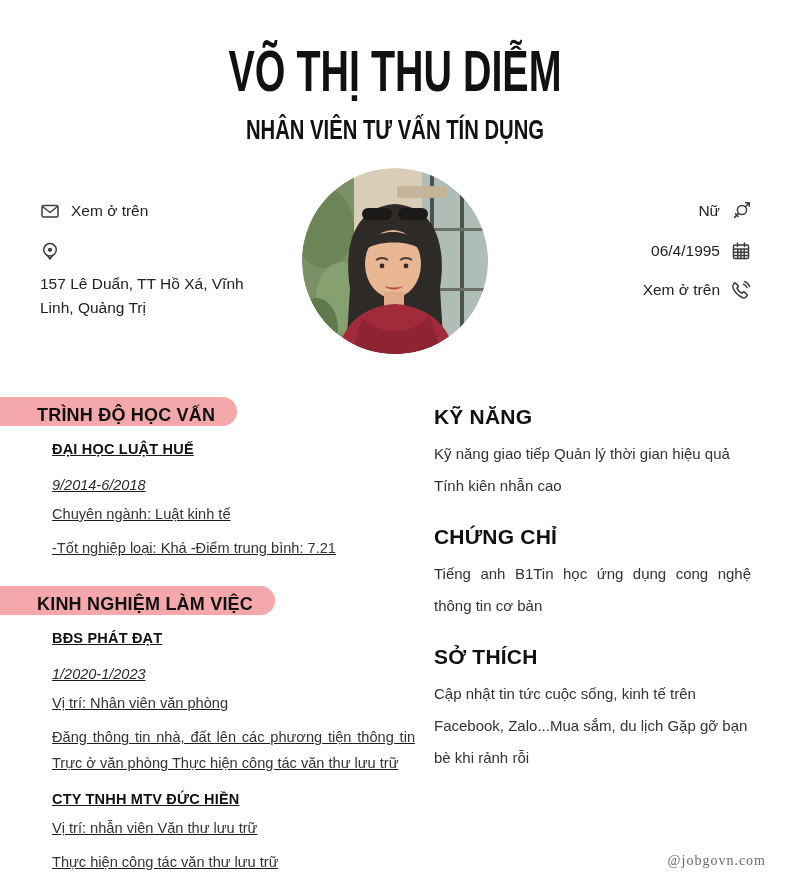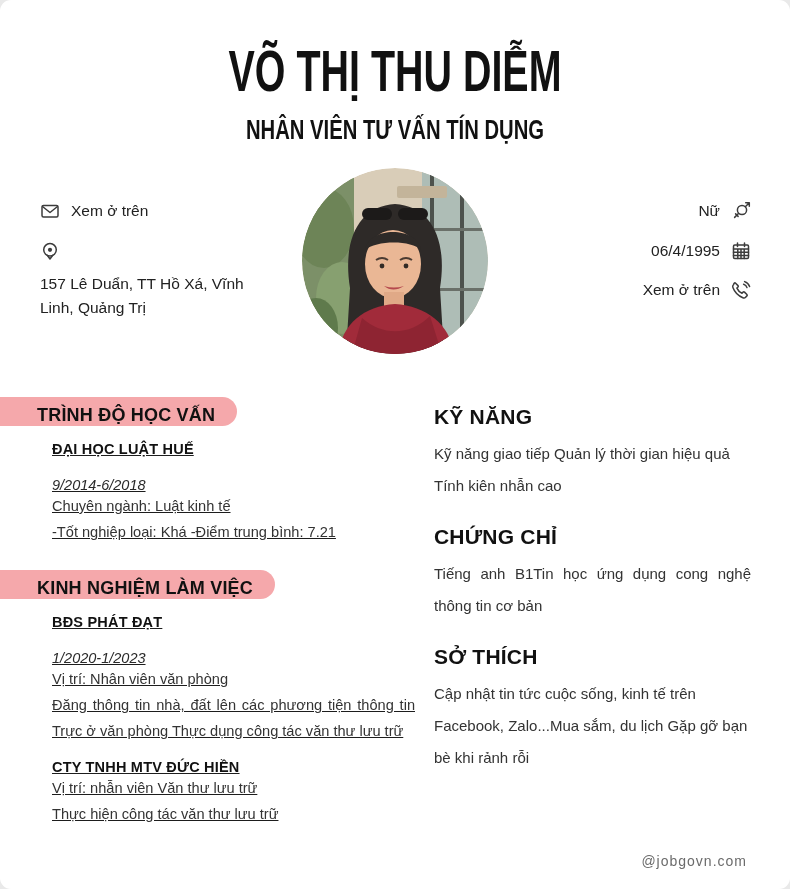--- a/index.html
+++ b/index.html
@@ -8,21 +8,21 @@
     --body-text:#333333;
     --icon-gray:#3c3c3c;
     --watermark-gray:#6b6b6b;
     --accent-red:#a12b3a;
   }
   *{margin:0;padding:0;box-sizing:border-box;}
   html,body{background:#e9e9e9;}
   .page{
     width:790px;height:889px;background:#ffffff;position:relative;
     font-family:"Liberation Sans","DejaVu Sans",sans-serif;color:var(--text-dark);
-    overflow:hidden;margin:0 auto;border-radius:11px;
+    overflow:hidden;margin:0 auto;
   }
   
   .cv-name{
     margin-top:42px;text-align:center;font-weight:700;font-size:58px;line-height:1;
     transform:scaleX(0.68);transform-origin:center;white-space:nowrap;letter-spacing:0px;color:#111;
   }
   .cv-title{
     margin-top:17px;text-align:center;font-weight:700;font-size:27px;line-height:1;
     transform:scaleX(0.75);transform-origin:center;white-space:nowrap;color:#111;
   }
@@ -46,32 +46,32 @@
   .badge{
     display:inline-block;background:var(--badge-pink);
     padding:8px 22px 0 37px;border-radius:0 18px 18px 0;
     font-weight:700;font-size:18px;color:#111;letter-spacing:0.2px;
   }
   .edu-block{margin-bottom:0;}
   .entry{padding-left:52px;padding-right:0;margin-top:15px;text-decoration:underline;}
   .entry + .entry{margin-top:15px;}
   .e-title{font-weight:700;font-size:14.5px;color:#111;letter-spacing:0.2px;}
   .e-period{font-style:italic;font-size:14.5px;margin-top:20px;color:#2a2a2a;}
-  .e-line{font-size:14.6px;line-height:26px;color:var(--body-text);max-width:365px;}
+  .e-line{font-size:14.6px;line-height:26px;margin-top:8px;color:var(--body-text);max-width:365px;}
   .e-line.justify{text-align:justify;}
   .exp-heading{margin-top:25px;}
   .col-right{padding-top:8px;padding-right:39px;padding-left:19px;}
   .r-section h3{font-size:21px;font-weight:700;color:#111;letter-spacing:0.2px;}
   .r-section p{font-size:15px;line-height:32px;color:var(--body-text);margin-top:9px;}
   .r-section p.justify{text-align:justify;}
   .r-section + .r-section{margin-top:23px;}
   
   .watermark{
-    position:absolute;right:43px;bottom:20px;
-    font-family:Liberation Sans, sans-serif;
+    position:absolute;right:24px;bottom:20px;
+    font-family:Liberation Serif, serif;
     font-size:14px;letter-spacing:1px;color:var(--watermark-gray);
   }
   .ico svg{stroke:var(--icon-gray);fill:none;stroke-width:1.5;stroke-linecap:round;stroke-linejoin:round;}
 </style>
 </head>
 <body>
 
 <div class="page">
 
   <h1 class="cv-name">VÕ THỊ THU DIỄM</h1>
@@ -186,21 +186,21 @@
         </div>
       </div>
 
       <div class="exp-block">
         <div class="badge exp-heading">KINH NGHIỆM LÀM VIỆC</div>
 
         <div class="entry">
           <div class="e-title">BĐS PHÁT ĐẠT</div>
           <div class="e-period">1/2020-1/2023</div>
           <div class="e-line">Vị trí: Nhân viên văn phòng</div>
-          <div class="e-line justify">Đăng thông tin nhà, đất lên các phương tiện thông tin Trực ở văn phòng Thực dụng công tác văn thư lưu trữ</div>
+          <div class="e-line justify">Đăng thông tin nhà, đất lên các phương tiện thông tin Trực ở văn phòng Thực hiện công tác văn thư lưu trữ</div>
         </div>
 
         <div class="entry">
           <div class="e-title">CTY TNHH MTV ĐỨC HIỀN</div>
           <div class="e-line">Vị trí: nhẫn viên Văn thư lưu trữ</div>
           <div class="e-line">Thực hiện công tác văn thư lưu trữ</div>
         </div>
       </div>
     </div>
 

